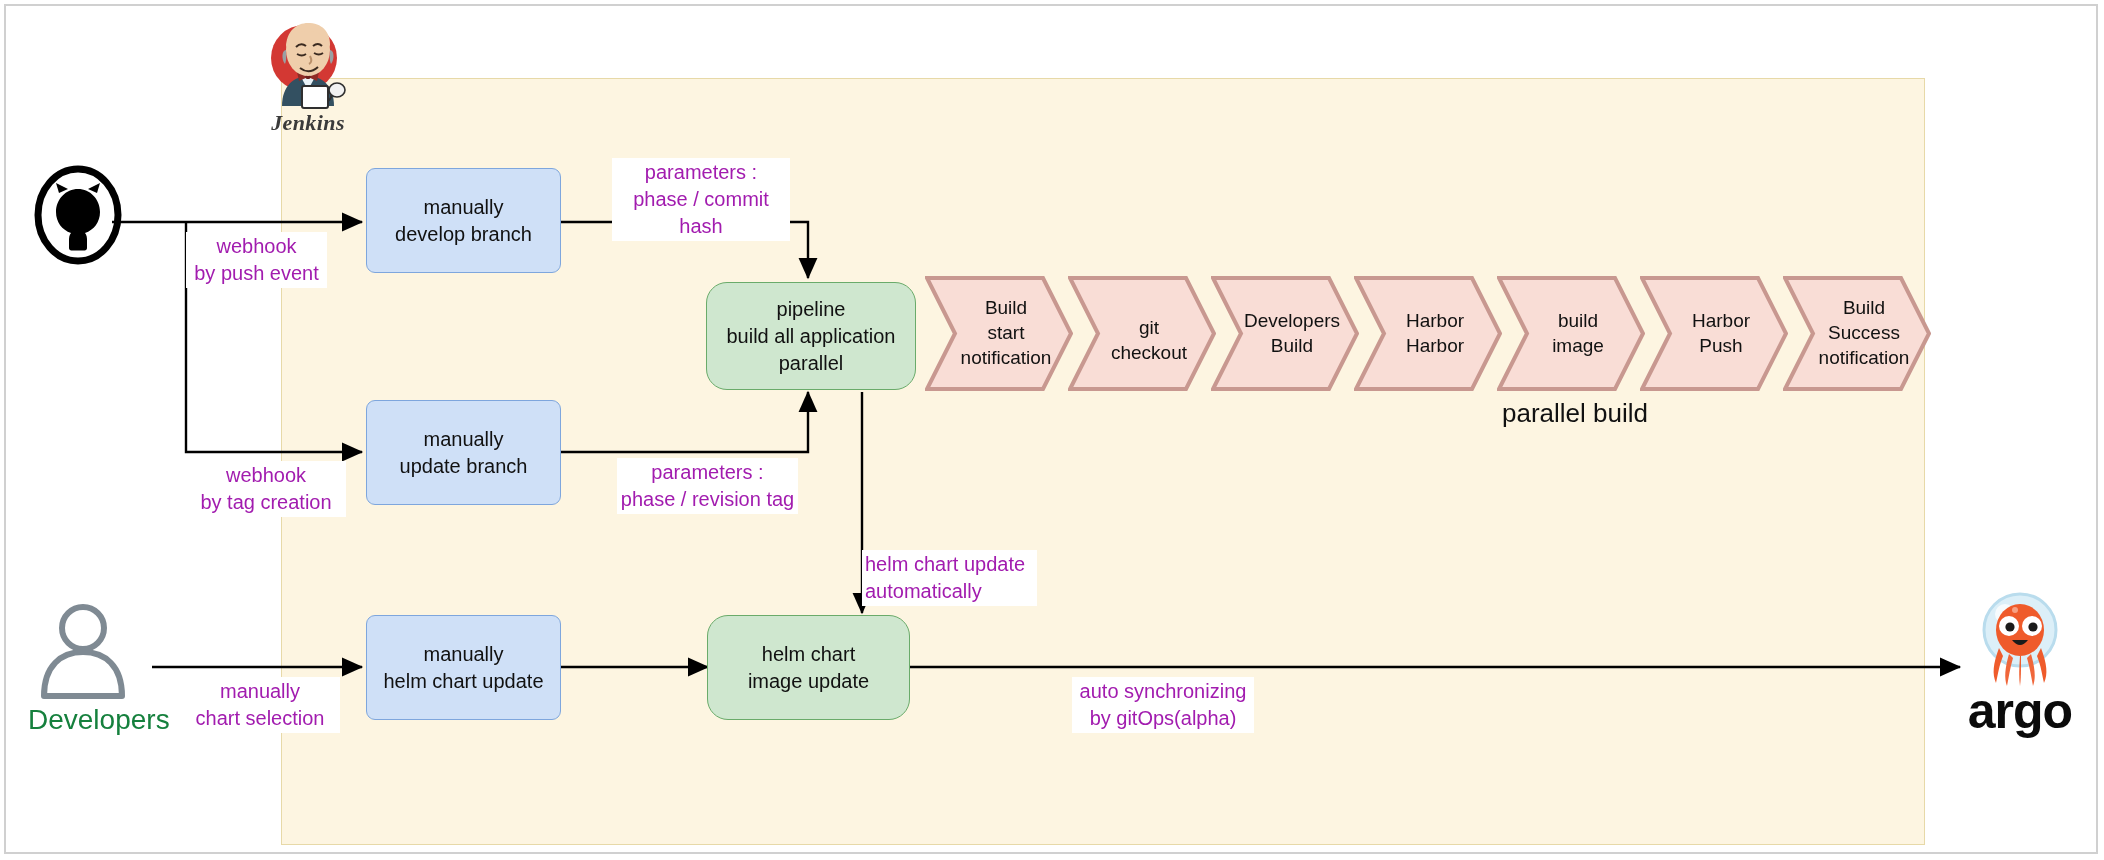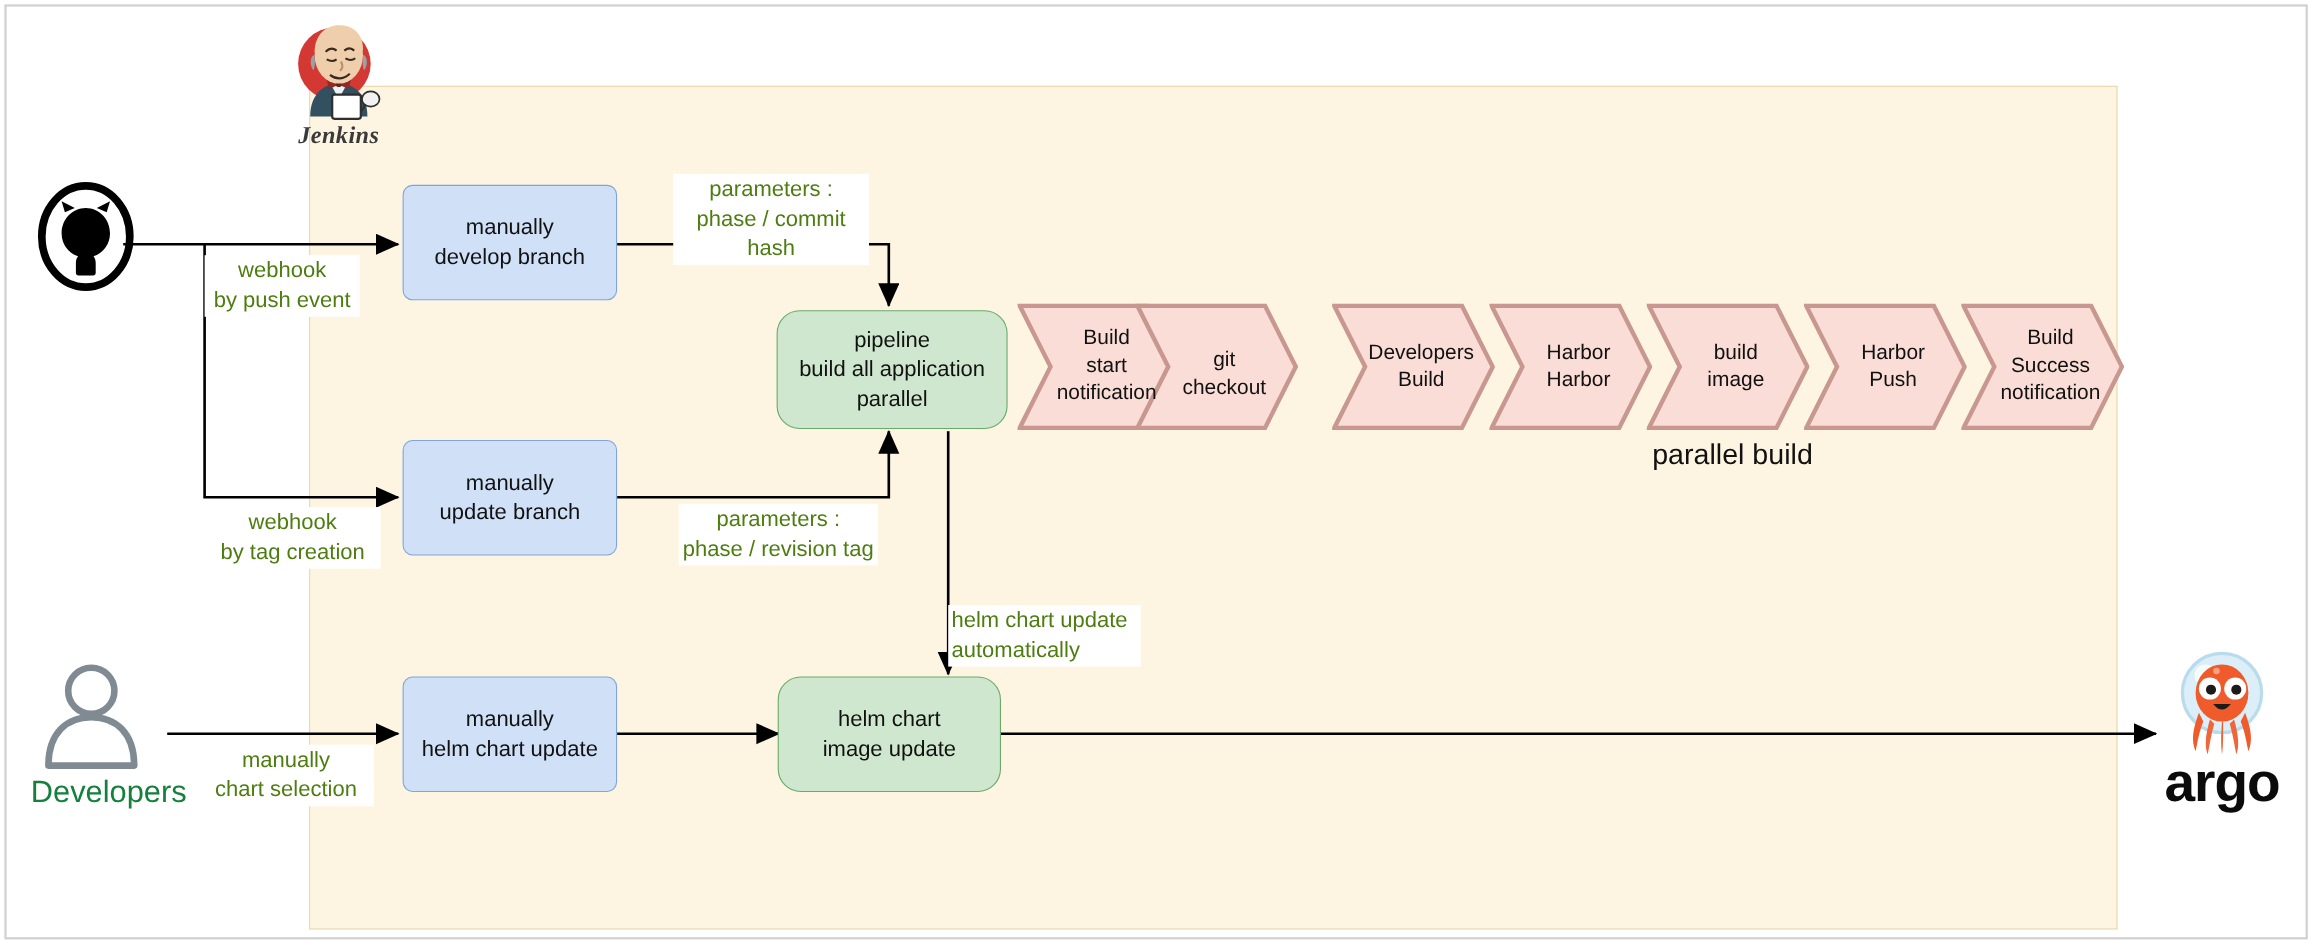--- a/index.html
+++ b/index.html
@@ -83,21 +83,21 @@
   .chevron .chev-label {
     position: relative;
     z-index: 2;
     padding-left: 14px;
   }
 
   
   .edge-label {
     position: absolute;
     background: #ffffff;
-    color: #4d7c0f;
+    color: #a21caf;
     font-size: 20px;
     line-height: 1.35;
     text-align: center;
     white-space: pre-line;
     padding: 1px 3px;
     box-sizing: border-box;
   }
   .plain-label {
     position: absolute;
     color: #111111;
@@ -301,21 +301,21 @@
     <svg width="148" height="115" viewBox="0 0 148 115" preserveAspectRatio="none">
       <path d="M2,2 L118,2 L146,57.5 L118,113 L2,113 L30,57.5 Z" fill="#f9ddd6" stroke="#c89890" stroke-width="4"></path>
     </svg>
     <div class="chev-label">
       <div>Build</div>
       <div>start</div>
       <div>notification</div>
     </div>
   </div>
 
-  <div class="chevron" style="left:1032px; top:276px; width:148px; height:130px;">
+  <div class="chevron" style="left:1068px; top:276px; width:148px; height:130px;">
     <svg width="148" height="115" viewBox="0 0 148 115" preserveAspectRatio="none">
       <path d="M2,2 L118,2 L146,57.5 L118,113 L2,113 L30,57.5 Z" fill="#f9ddd6" stroke="#c89890" stroke-width="4"></path>
     </svg>
     <div class="chev-label">
       <div>git</div>
       <div>checkout</div>
     </div>
   </div>
 
   <div class="chevron" style="left:1211px; top:276px; width:148px; height:115px;">
@@ -382,14 +382,16 @@
 
   <div class="edge-label" style="left:617px; top:458px; width:181px;">parameters :
 phase / revision tag</div>
 
   <div class="edge-label" style="left:862px; top:550px; width:175px; text-align:left;">helm chart update
 automatically</div>
 
   <div class="edge-label" style="left:180px; top:677px; width:160px;">manually
 chart selection</div>
 
+  <div class="edge-label" style="left:1072px; top:677px; width:182px;">auto synchronizing
+by gitOps(alpha)</div>
 
 </div>
 
 </body></html>

